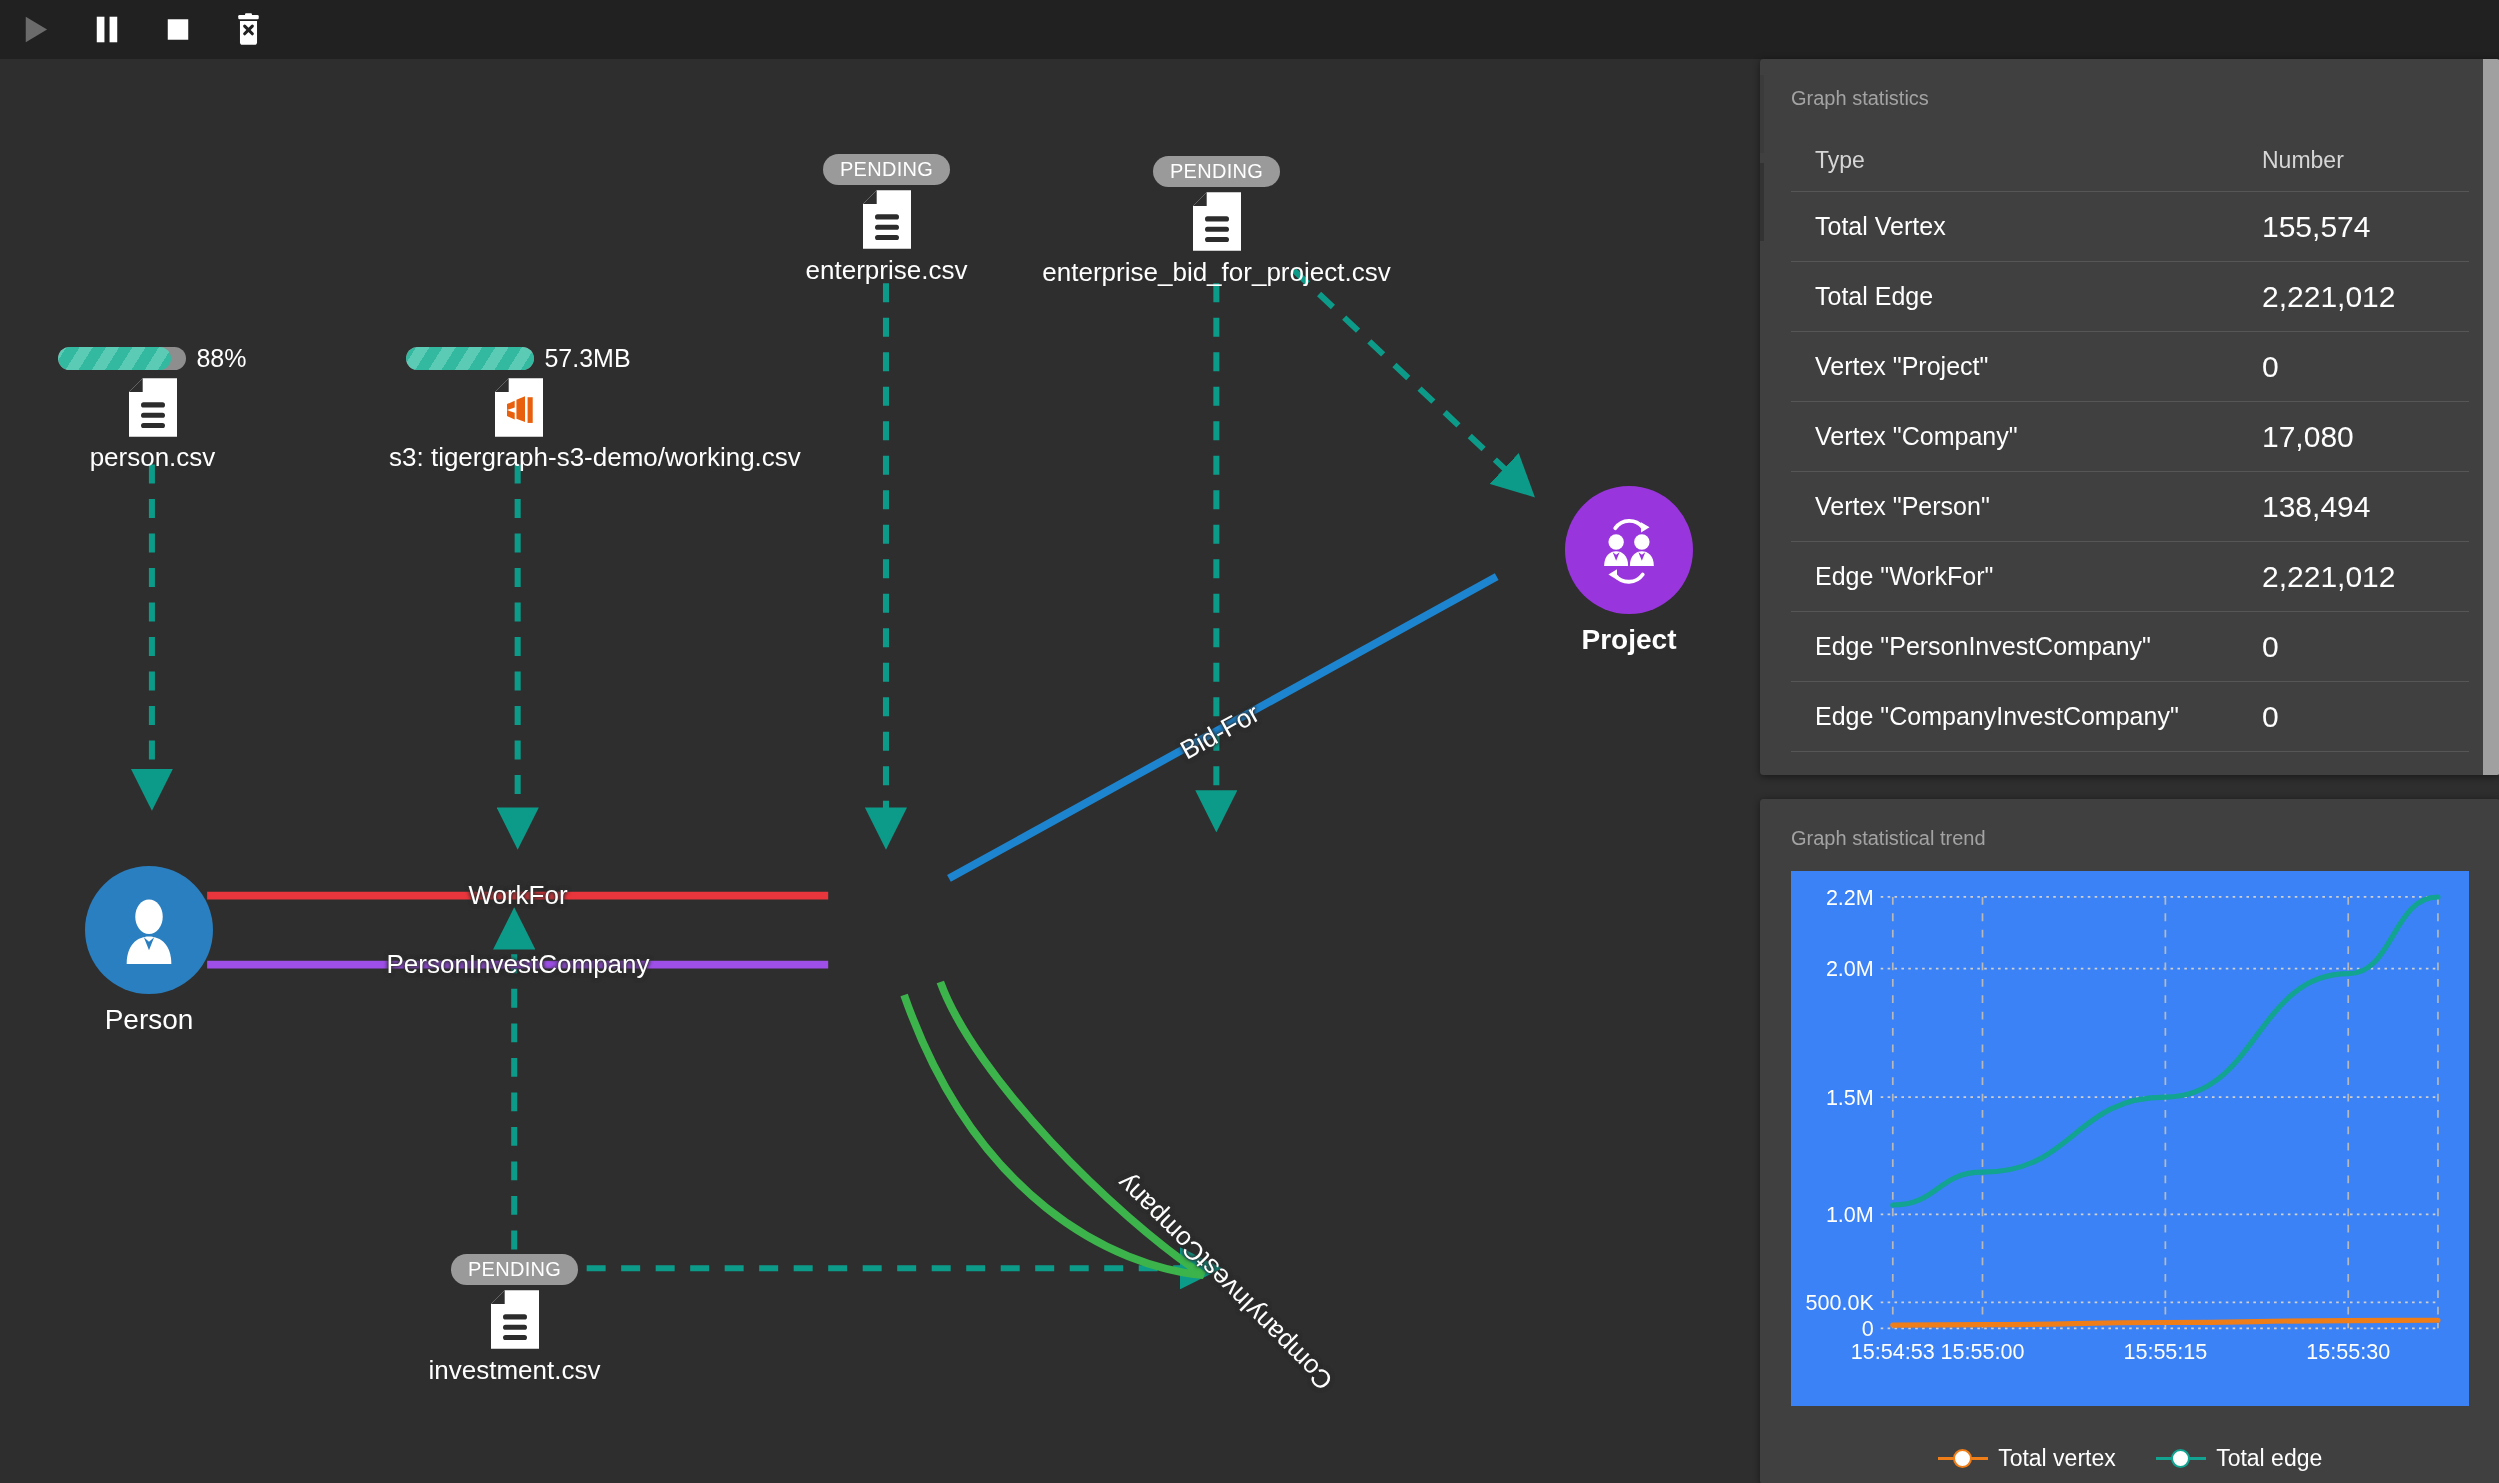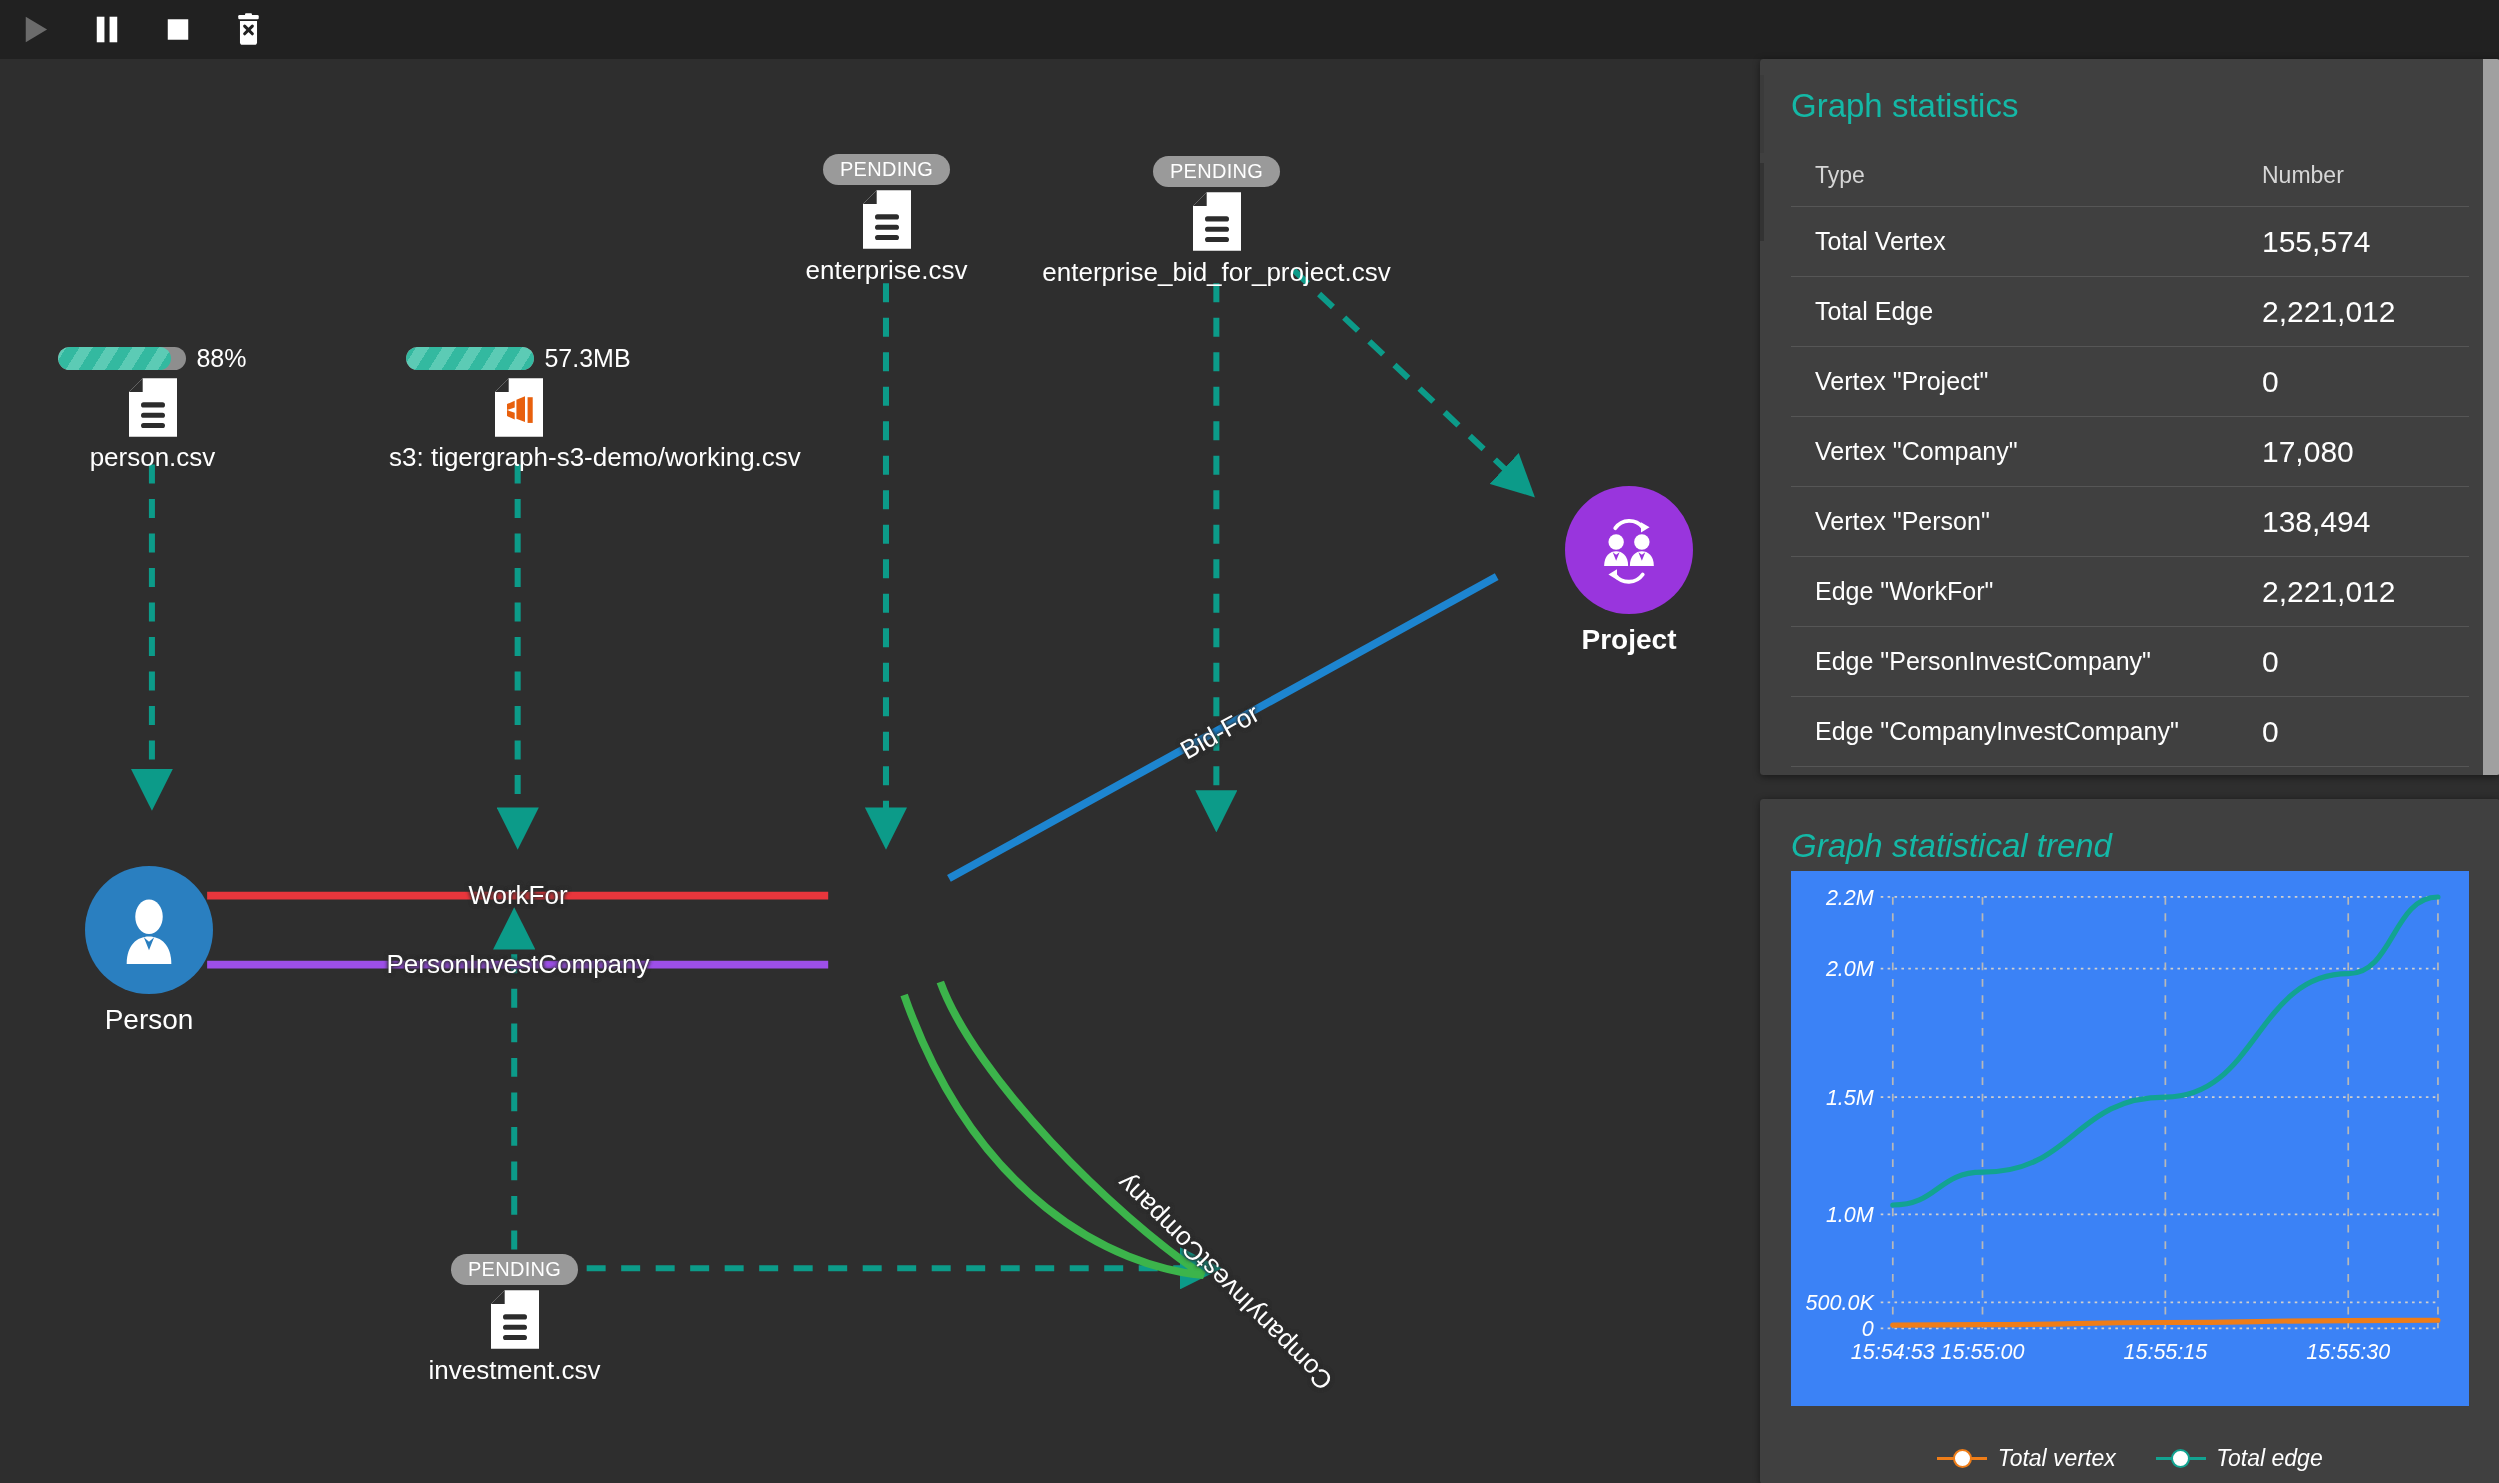--- a/index.html
+++ b/index.html
@@ -42,22 +42,22 @@
   .vcircle { width:128px; height:128px; border-radius:50%; margin:0 auto;
              display:flex; align-items:center; justify-content:center; }
   .vname { font-size:28px; margin-top:10.4px; }
   .elabel { position:absolute; font-size:26px; color:#fff; white-space:nowrap;
             text-shadow:0 0 4.3px #2e2e2e,0 0 4.3px #2e2e2e,0 0 2.6px #2e2e2e; }
   
   #rpanel { position:absolute; right:0; top:59px; width:740px; height:1425px; }
   .card { background:#404040; border-radius:3.5px; position:absolute; left:0; right:0;
           box-shadow:0 1.7px 7px rgba(0,0,0,.45); }
   #statsCard { top:0; height:716px; overflow:hidden; }
-  #trendCard { top:740px; height:685px; overflow:hidden;font-style:italic; }
-  .cardTitle { font-size:33px; color:#14b8a6; padding:28px 0 19px 31px; }
+  #trendCard { top:740px; height:685px; overflow:hidden; }
+  .cardTitle { font-size:20px; color:#a3a3a3; padding:28px 0 19px 31px; }
   .tbl { margin:0 31px; }
   .trow { display:flex; align-items:center; height:70px; border-top:0.9px solid #565656;justify-content:center; }
   .trow.head { border-top:none; height:62px; }
   .trow.head .c1,.trow.head .c2 { font-size:23px; color:#d6d6d6; }
   .c1 { flex:1; padding-left:24px; font-size:25px; color:#fff; }
   .c2 { width:207px; font-size:30px; color:#fff; }
   #vscroll { position:absolute; right:0; top:0; width:17px; height:768px;
              background:#a0a0a0; border-radius:0; }
   
   .tabbtn { position:absolute; left:-53px; width:57px; height:78px;

